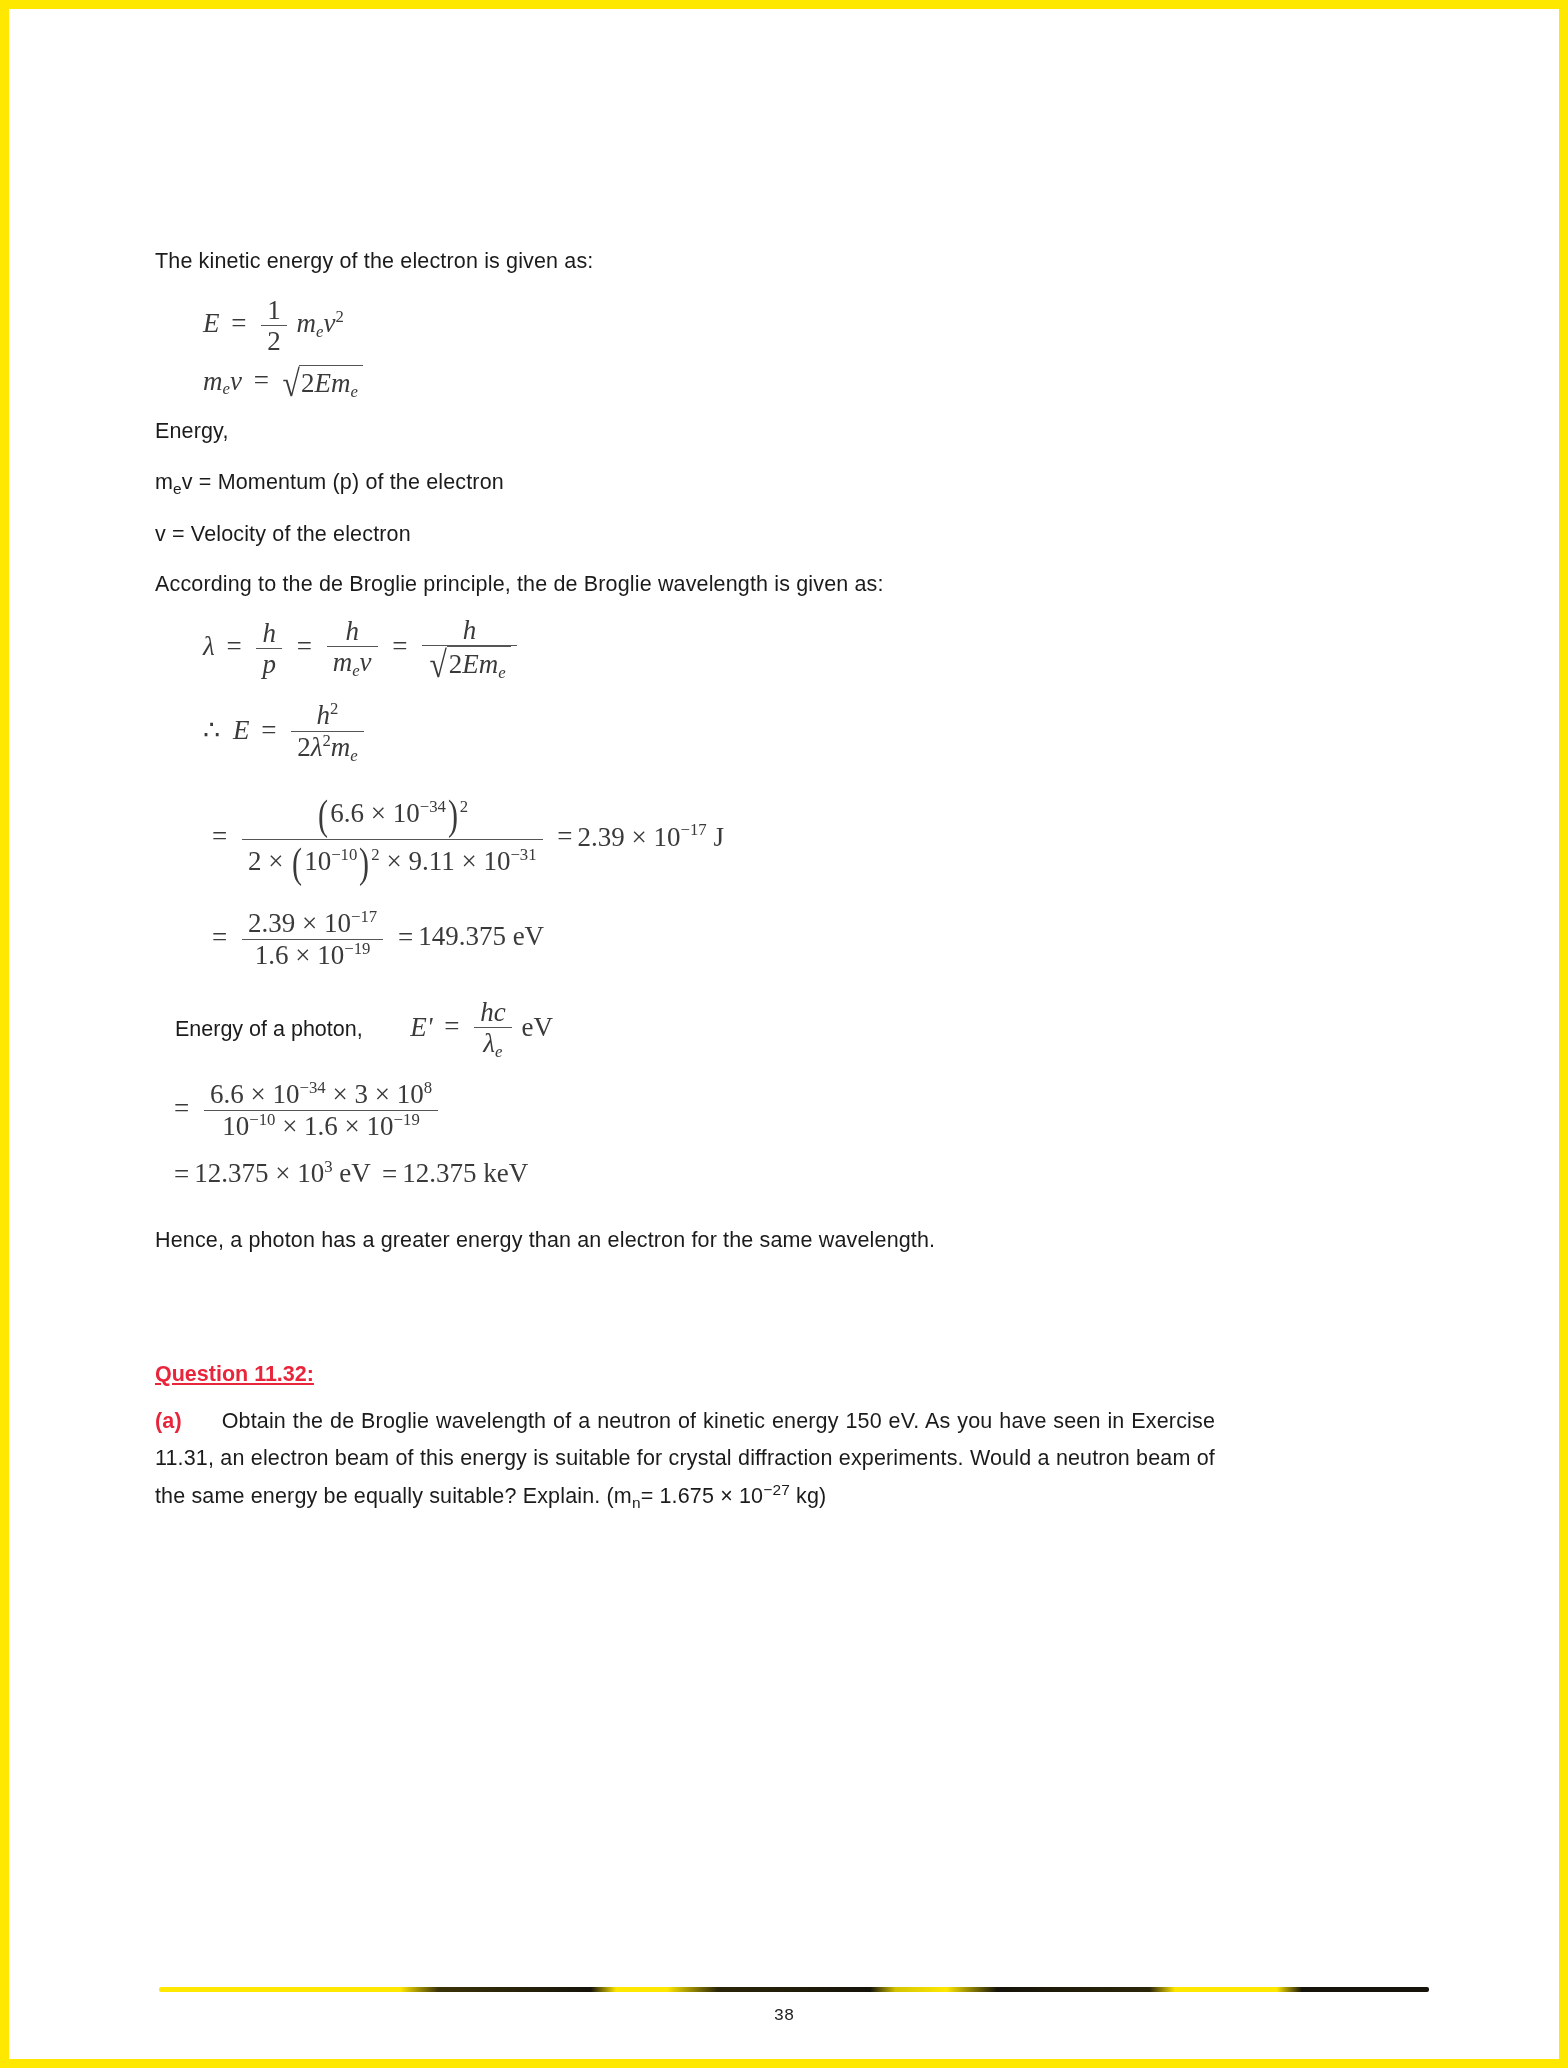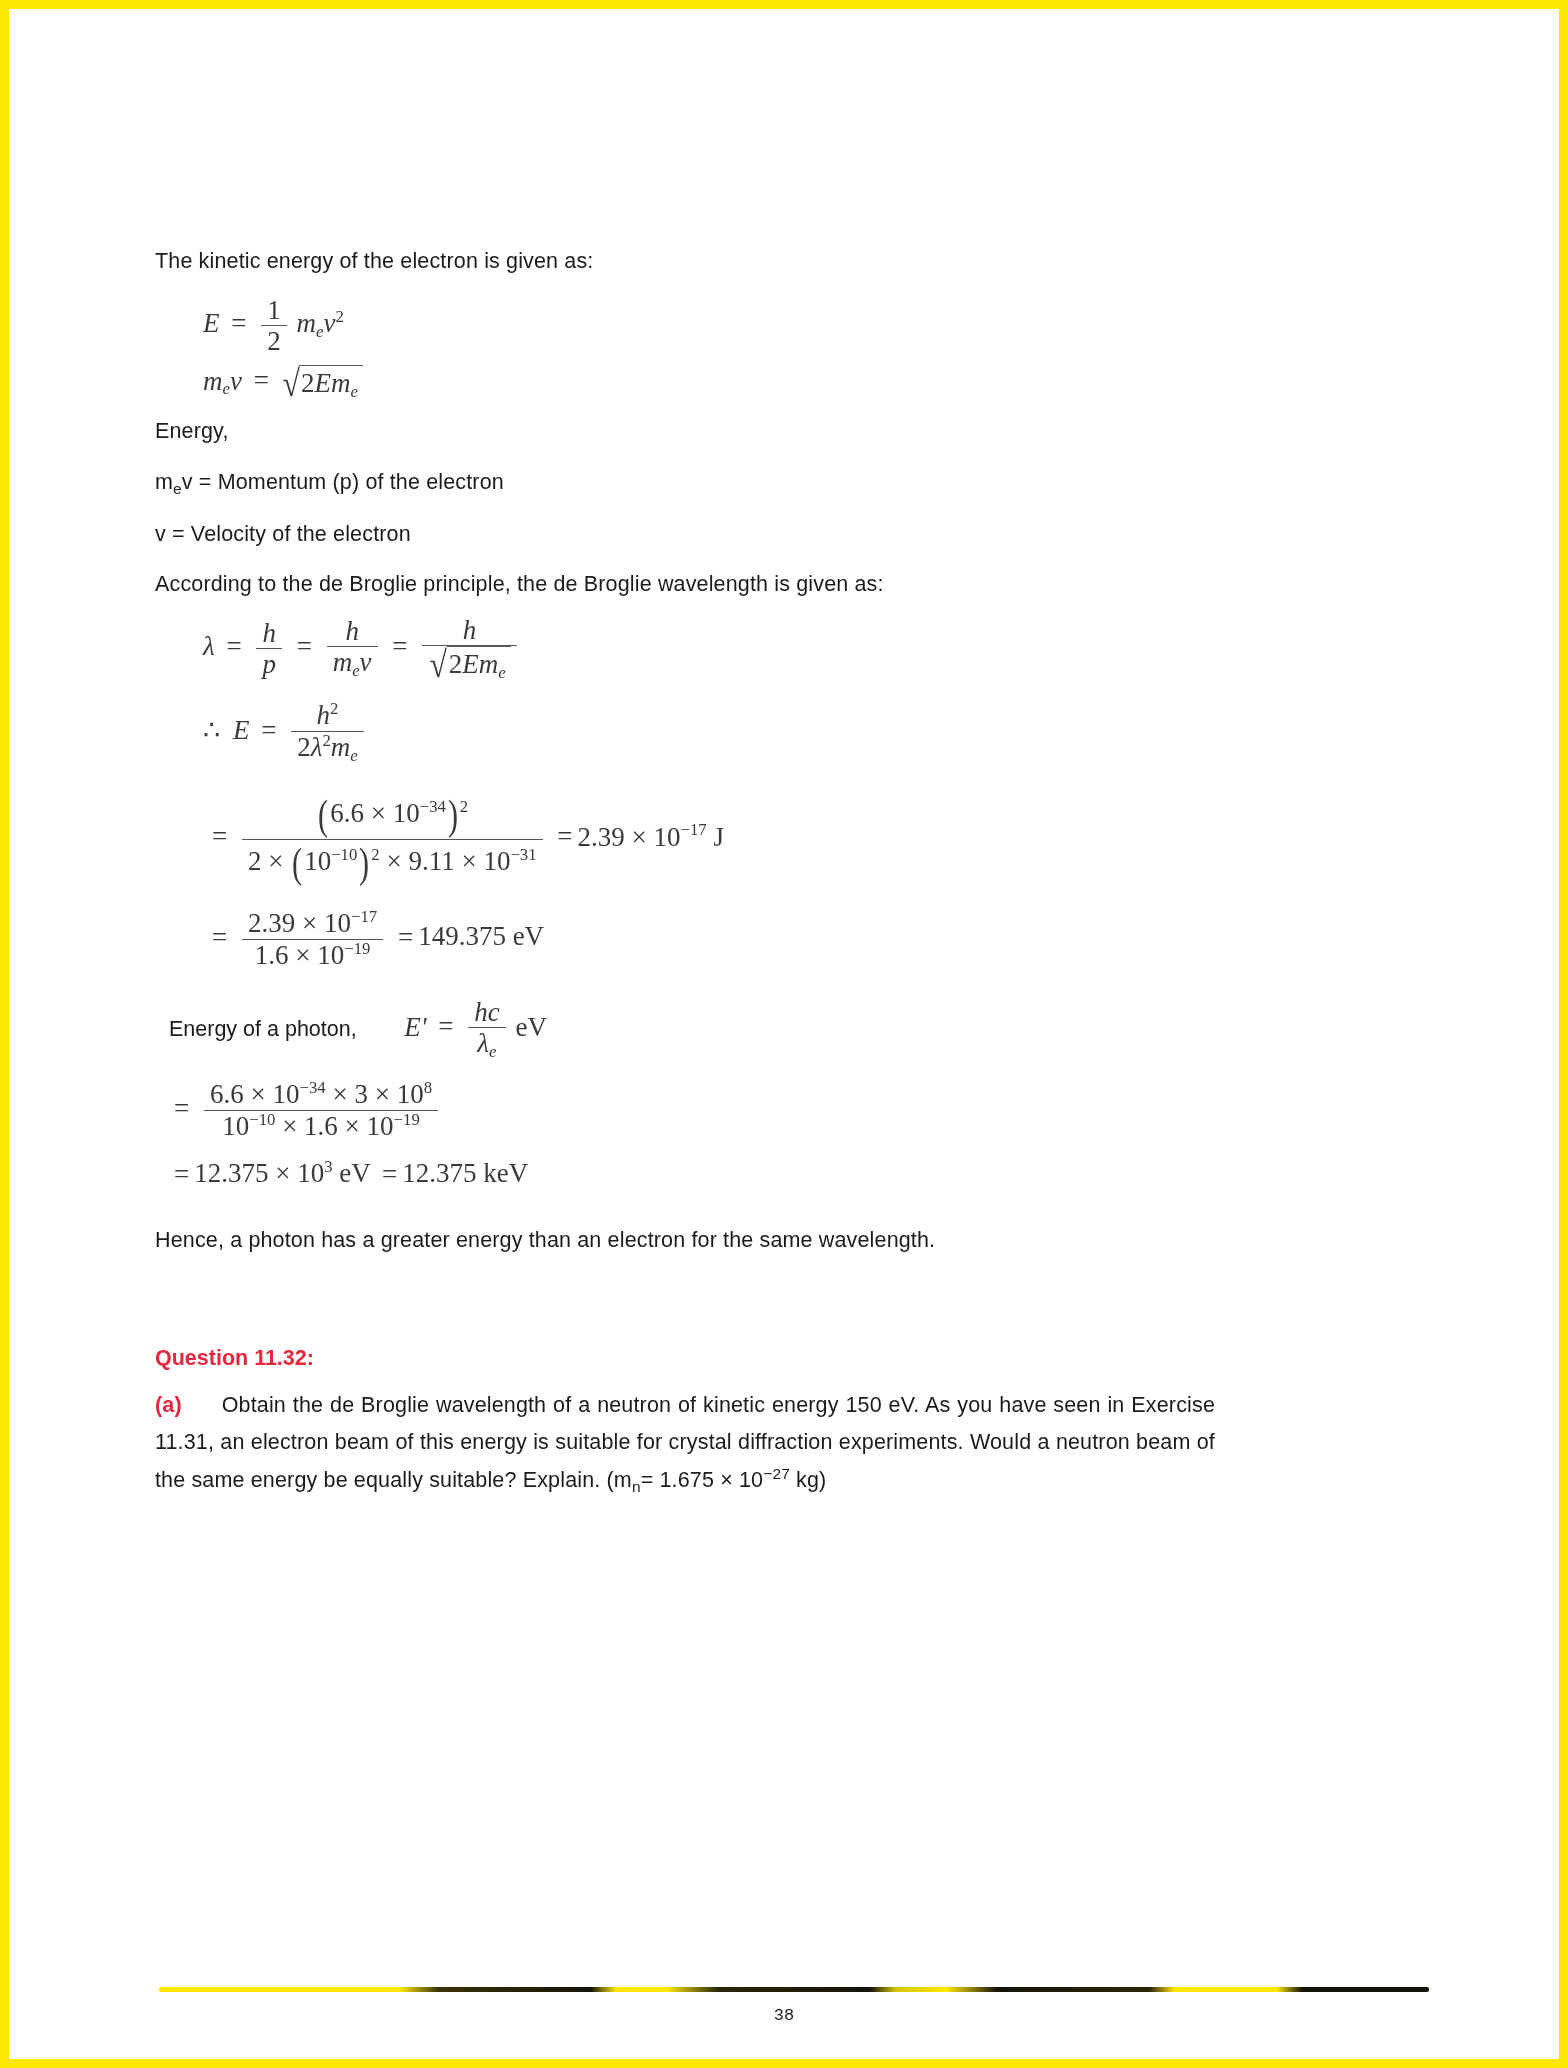--- a/index.html
+++ b/index.html
@@ -95,21 +95,22 @@
     font-family: "Liberation Sans", sans-serif;
     font-size: 21.5px;
     color: #1b1b1b;
     vertical-align: middle;
   }
 
   .qhead {
     color: #e8253a;
     font-weight: bold;
     font-size: 21.5px;
-    margin: 0 0 16px 0;
+    margin: 16px 0 16px 0;
+    text-decoration: underline;
   }
   .qlabel { color: #e8253a; font-weight: bold; }
 
   .spacer-lg { height: 72px; }
 
   
   #footer-rule {
     position: absolute;
     left: 150px;
     top: 1978px;
@@ -212,21 +213,21 @@
 
     <div class="mathblock" style="margin-left:52px; margin-top:22px">
       <span class="op">=</span>
       <span class="frac">
         <span class="num"><span class="mn">2.39</span> <span class="mn">×</span> <span class="mn">10</span><sup class="s">−17</sup></span>
         <span class="den"><span class="mn">1.6</span> <span class="mn">×</span> <span class="mn">10</span><sup class="s">−19</sup></span>
       </span>
       <span class="op">=</span><span class="mn">149.375</span> <span class="mn">eV</span>
     </div>
 
-    <div class="mathblock" style="margin-left:14px; margin-top:26px">
+    <div class="mathblock" style="margin-left:20px; margin-top:26px">
       <span class="inline-label">Energy of a photon,</span>
       <span style="display:inline-block;width:34px"></span>
       <span class="mi">E'</span>
       <span class="op">=</span>
       <span class="frac">
         <span class="num mi">hc</span>
         <span class="den"><span class="mi">λ</span><sub class="s">e</sub></span>
       </span>
       <span class="mn">eV</span>
     </div>

